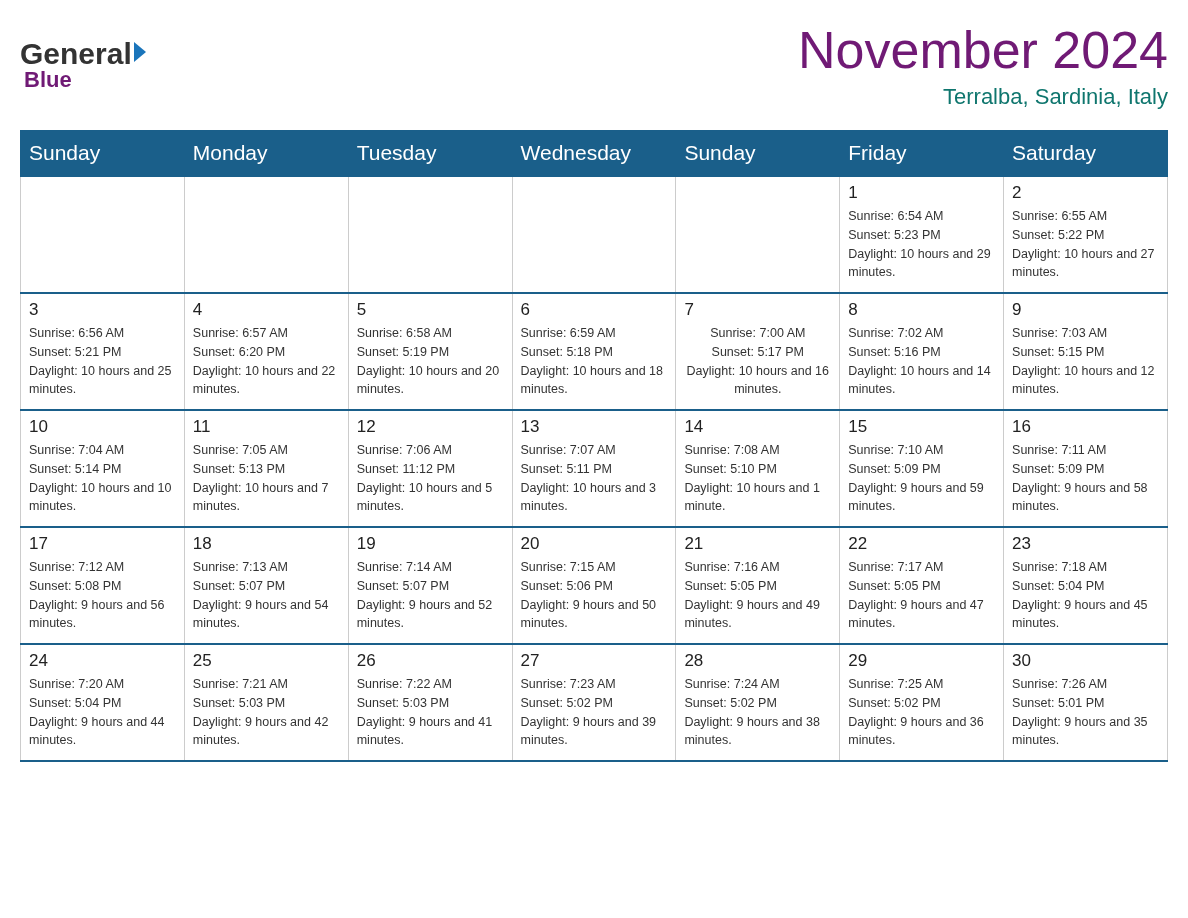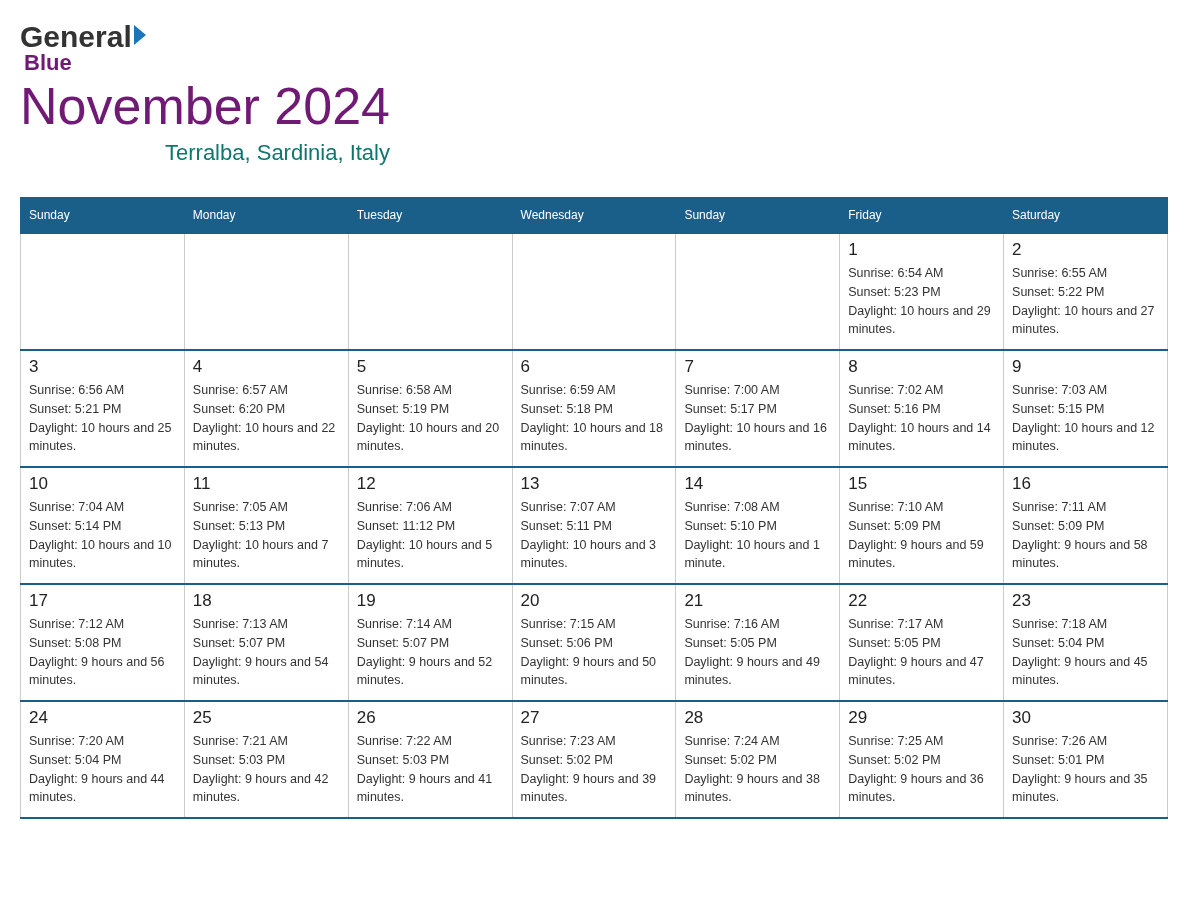--- a/index.html
+++ b/index.html
@@ -7,23 +7,22 @@
       font-family: Arial, sans-serif;
       background: #fff;
       color: #333;
       padding: 20px;
       width: 1188px;
       min-height: 918px;
     }
     .header {
       display: flex;
       justify-content: space-between;
-      align-items: flex-start;
-      margin-bottom: 31px;
-      flex-direction: column;
+      align-items: center;
+      margin-bottom: 20px;
     }
     .logo {
       display: flex;
       flex-direction: column;
       align-items: flex-start;
     }
     .logo-text {
       display: flex;
       align-items: center;
       font-size: 28px;
@@ -61,21 +60,21 @@
     }
     .calendar {
       width: 100%;
       border-collapse: collapse;
     }
     .calendar th {
       background-color: #1a5f8a;
       color: #fff;
       padding: 10px 8px;
       text-align: left;
-      font-size: 12px;
+      font-size: 21px;
       font-weight: normal;
       border: 1px solid #1a5f8a;
     }
     .calendar td {
       vertical-align: top;
       padding: 6px 8px 10px 8px;
       border: 1px solid #ccc;
       width: calc(100% / 7);
       min-height: 100px;
       font-size: 13px;
@@ -169,21 +168,21 @@
 Daylight: 10 hours and 20 minutes.</div>
         </td>
         <td>
           <span class="day-number">6</span>
           <div class="day-info" style="white-space: pre-line;">Sunrise: 6:59 AM
 Sunset: 5:18 PM
 Daylight: 10 hours and 18 minutes.</div>
         </td>
         <td>
           <span class="day-number">7</span>
-          <div class="day-info" style="white-space: pre-line;">Sunrise: 7:00 AM
+          <div class="day-info" style="white-space: pre-line; text-align: center;">Sunrise: 7:00 AM
 Sunset: 5:17 PM
 Daylight: 10 hours and 16 minutes.</div>
         </td>
         <td>
           <span class="day-number">8</span>
           <div class="day-info" style="white-space: pre-line;">Sunrise: 7:02 AM
 Sunset: 5:16 PM
 Daylight: 10 hours and 14 minutes.</div>
         </td>
         <td>

